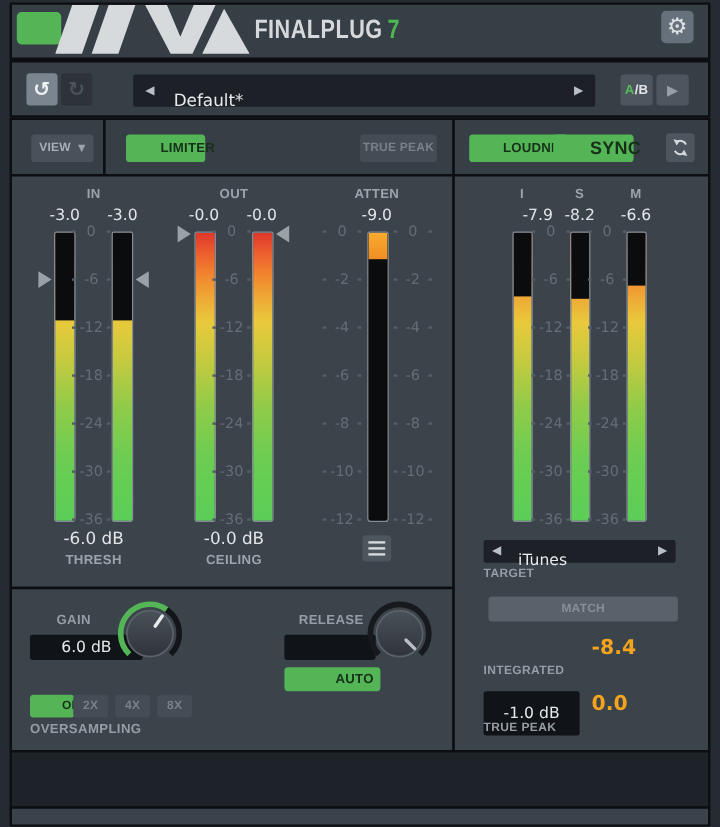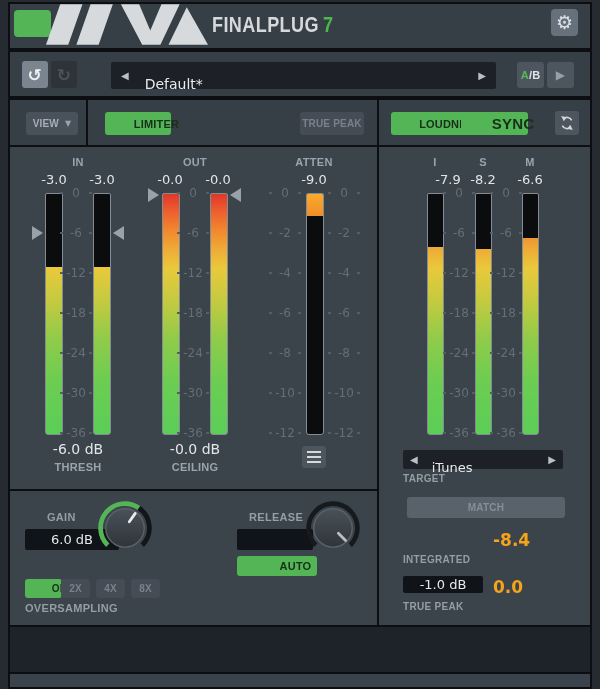--- a/index.html
+++ b/index.html
@@ -248,21 +248,21 @@
     <span class="arr icon-glyph">◀</span>
     <span class="txt" style="padding-left:14px;font-size:13px;">iTunes</span>
     <span class="arr icon-glyph">▶</span>
   </div>
   <div class="slabel" style="left:403px;top:473px;">TARGET</div>
   <div class="btn" style="left:407px;top:497px;width:158px;height:21px;background:#59616a;color:#868e98;font-size:10px;">
     <span>MATCH</span>
   </div>
   <div class="orange" style="left:493px;top:530px;">-8.4</div>
   <div class="slabel" style="left:403px;top:554px;">INTEGRATED</div>
-  <div class="field" style="left:403px;top:576px;width:80px;height:17px;">-1.0 dB</div>
+  <div class="field" style="left:403px;top:576px;width:80px;height:37px;">-1.0 dB</div>
   <div class="orange" style="left:493px;top:577px;">0.0</div>
   <div class="slabel" style="left:403px;top:601px;">TRUE PEAK</div>
 
   <div class="slabel" style="left:47px;top:511px;font-size:11px;">GAIN</div>
   <div class="field" style="left:25px;top:529px;width:94px;height:21px;">6.0 dB</div>
   <svg class="abs" style="left:95px;top:498px;" width="60" height="60" viewBox="0 0 64 64">
     <defs>
         <linearGradient id="kg" x1="0" y1="0" x2="0" y2="1">
       <stop offset="0" stop-color="#4a5158"></stop>
           <stop offset="1" stop-color="#2e343a"></stop>

